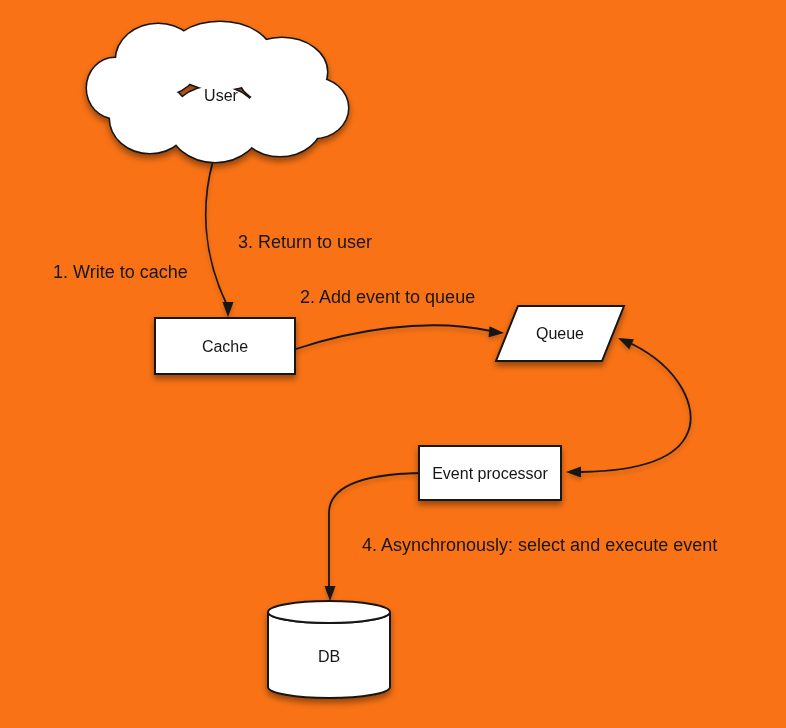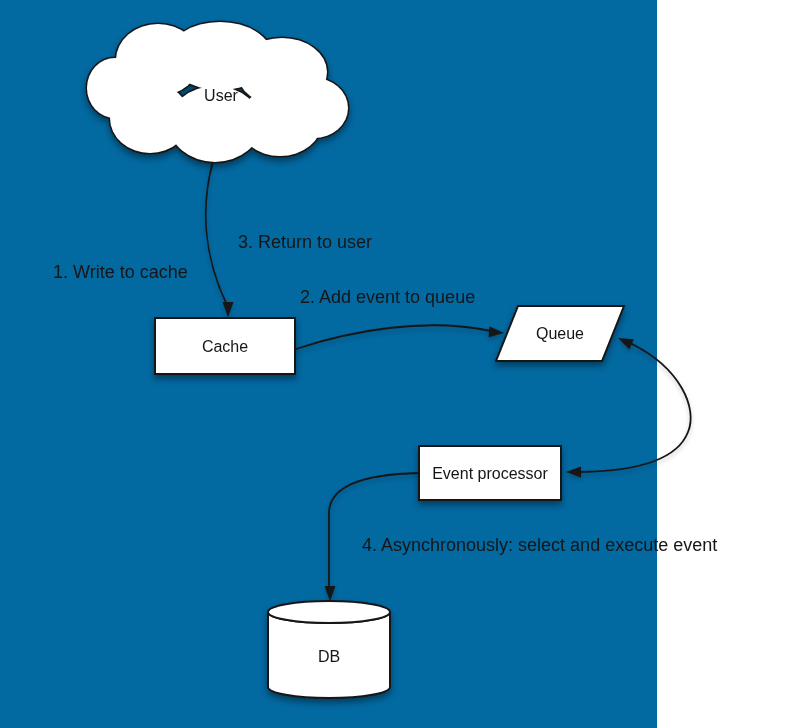--- a/index.html
+++ b/index.html
@@ -8,23 +8,23 @@
     background: #ffffff;
   }
   body {
     width: 786px;
     height: 728px;
     overflow: hidden;
     font-family: "Liberation Sans", sans-serif;
   }
   #stage {
     position: relative;
-    width: 657px;
+    width: 786px;
     height: 728px;
-    background: #0369a1;
+    background: #f97316;
   }
   svg { display: block; }
   .shape {
     fill: #ffffff;
     stroke: #161616;
     stroke-width: 2;
   }
   .cloud-stroke ellipse {
     fill: #ffffff;
     stroke: #161616;

